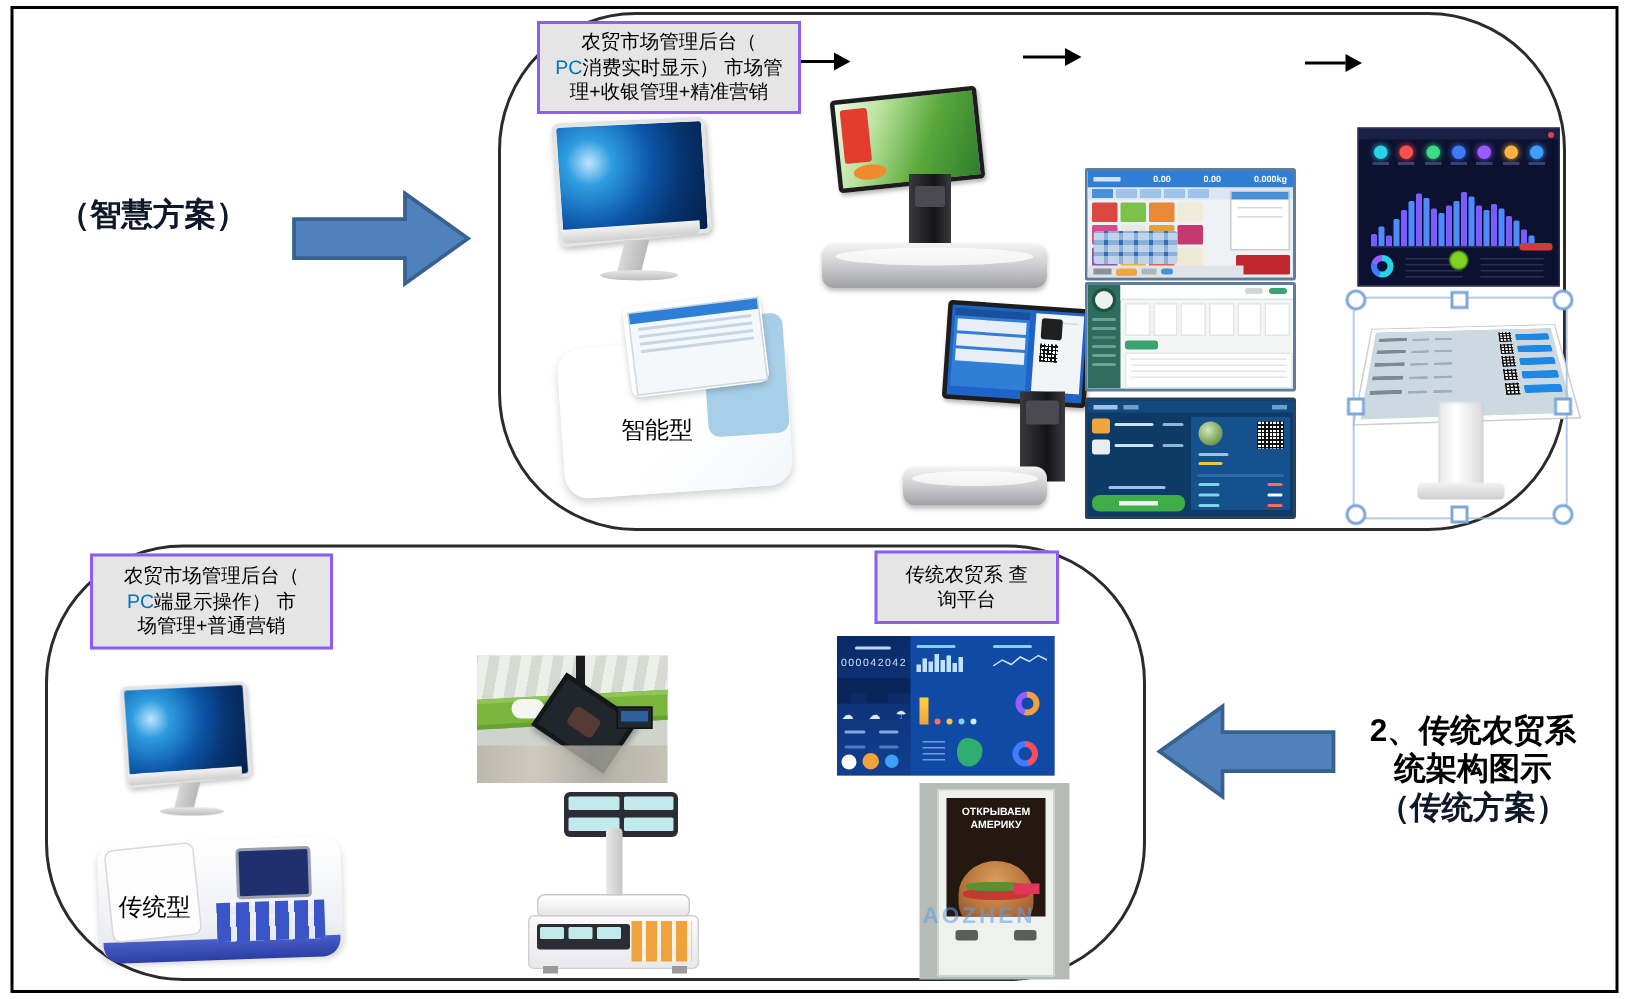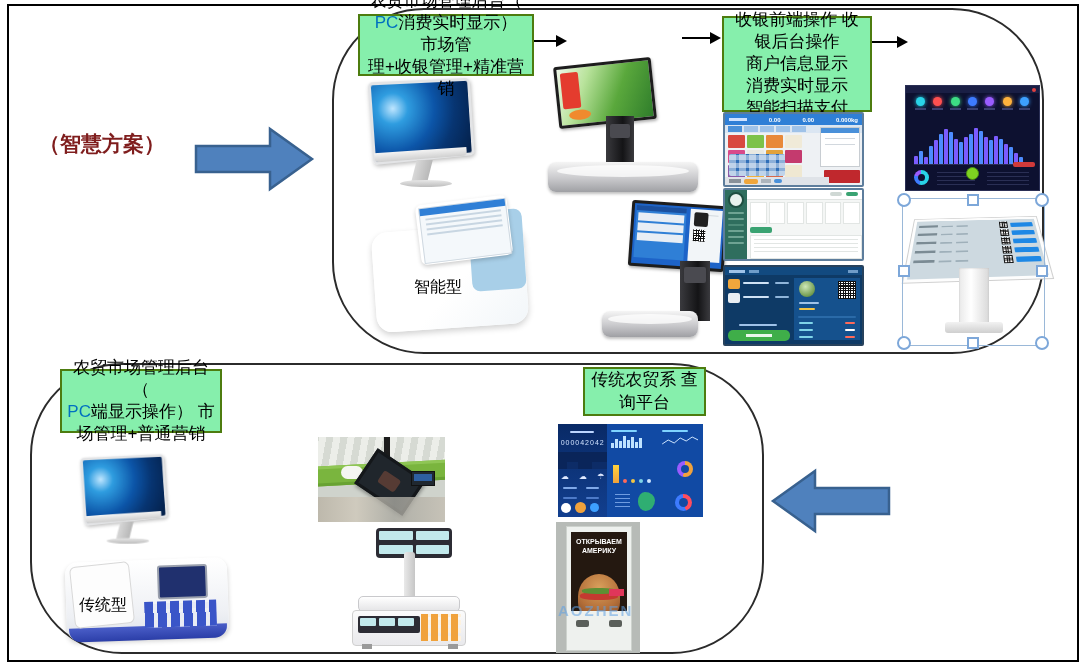--- a/index.html
+++ b/index.html
@@ -1,26 +1,26 @@
 <!DOCTYPE html>
 <html><head>
 <meta charset="utf-8">
 <style>
   html,body{margin:0;padding:0;background:#fff;}
   #canvas{position:relative;width:1083px;height:666px;background:#fff;overflow:hidden;
           font-family:"Liberation Sans","DejaVu Sans",sans-serif;color:#000;}
   .abs{position:absolute;}
   #frame{position:absolute;left:7px;top:4px;width:1068px;height:654px;border:2px solid #000;}
   .group{position:absolute;border:2px solid #2b2b2b;border-radius:92px;background:transparent;}
-  .box{position:absolute;border:2px solid #4d7c0f;background:#86efac;display:flex;align-items:center;
-       justify-content:center;text-align:center;font-size:17px;line-height:1.3;white-space:pre-line;z-index:3;}
+  .box{position:absolute;border:2px solid #8b5cf6;background:#e5e5e5;display:flex;align-items:center;
+       justify-content:center;text-align:center;font-size:13px;line-height:1.3;white-space:pre-line;z-index:3;}
   .pcblue{color:#0070c0;}
   .numorange{color:#c55a11;}
   .title{position:absolute;font-weight:700;font-size:21px;line-height:1.2;text-align:center;white-space:pre-line;z-index:3;}
-  .title .red{color:#7f1d1d;display:block;}
+  .title .red{color:#0f172a;display:block;}
   .harrow{position:absolute;height:2px;background:#000;z-index:2;}
   .harrow::after{content:'';position:absolute;right:-11px;top:-5px;width:0;height:0;
        border-left:11px solid #000;border-top:6px solid transparent;border-bottom:6px solid transparent;}
   
   .imac{position:absolute;}
   .imac-screen{position:absolute;left:0;top:0;width:100px;height:74px;border:3px solid #e3e4e6;border-radius:5px;
      background:radial-gradient(circle at 20% 32%,#bfe6ff 0%,#2f9de0 16%,#0c55a8 45%,#073572 68%,#041f47 100%);
      transform:perspective(420px) rotateY(16deg) rotate(-4deg);box-shadow:1px 2px 4px rgba(0,0,0,.25);}
   .imac-chin{position:absolute;left:4px;top:70px;width:96px;height:9px;background:linear-gradient(#f4f4f4,#cfcfcf);
      transform:perspective(420px) rotateY(16deg) rotate(-4deg);border-radius:0 0 4px 4px;}
@@ -157,27 +157,20 @@
 
   <div class="box" style="left:358px;top:14px;width:164px;height:54px;padding:2px 4px;">
     <div><span>农贸市场管理后台（
 </span><span class="pcblue">PC</span><span>消费实时显示） 市场管
 理+收银管理+精准营销</span></div>
   </div>
   <div class="harrow" style="left:524px;top:40px;width:32px;"></div>
 
   <div class="harrow" style="left:682px;top:37px;width:28px;"></div>
 
-  <div class="box" style="left:722px;top:16px;width:146px;height:92px;">
-    <span>收银前端操作  收
-银后台操作
-商户信息显示
-消费实时显示
-智能扫描支付</span>
-  </div>
   <div class="harrow" style="left:870px;top:41px;width:27px;"></div>
 
 
   <div class="imac" style="left:370px;top:80px;width:110px;height:112px;">
     <div class="imac-screen"></div>
     <div class="imac-chin"></div>
     <div class="imac-stand"></div>
     <div class="imac-base"></div>
   </div>
 
@@ -456,20 +449,25 @@
           <div class="qr"></div>
           <div class="kbtn"></div>
         </div>
       </div>
     <div class="kiosk-ped" style="left:62px;top:76px;width:30px;height:56px;"></div>
     <div class="kiosk-base" style="left:48px;top:130px;width:58px;height:11px;"></div>
   </div>
 
   <div class="group" style="left:30px;top:363px;width:730px;height:287px;"></div>
 
+  <div class="title" style="left:893px;top:450px;width:178px;">
+    <span>2、传统农贸系
+统架构图示</span>
+    <span class="red">（传统方案）</span>
+  </div>
 
   <svg class="bigarrow" style="left:766px;top:466px;" width="126" height="70" viewBox="0 0 126 70">
     <polygon points="123,22 49,22 49,5 7,35 49,65 49,48 123,48" fill="#4f81bd" stroke="#38618f" stroke-width="2.5"></polygon>
   </svg>
 
   <div class="box" style="left:60px;top:369px;width:150px;height:56px;padding:2px 4px;">
     <div><span>农贸市场管理后台（
 </span><span class="pcblue">PC</span><span>端显示操作）  市
 场管理+普通营销</span></div>
   </div>
@@ -585,21 +583,21 @@
           <div style="height: 1px; margin: 3px 3px 0px; background: rgb(111, 156, 224);"></div>
           <div style="height: 1px; margin: 3px 3px 0px; background: rgb(111, 156, 224);"></div>
         </div>
       <div class="maplob" style="position:absolute;left:32%;bottom:7%;width:18%;height:20%;"></div>
       <div class="donut" style="position:absolute;right:12%;bottom:7%;width:17px;height:17px;background:conic-gradient(#ff4d5e 0 45%,#3d7bff 45% 100%);">
         <div style="position:absolute;left:4px;top:4px;width:9px;height:9px;border-radius:50%;background:#114aa4;"></div>
       </div>
     </div>
   </div>
 
-  <div class="bk-card" style="left:556px;top:522px;width:84px;height:131px;text-decoration:underline;">
+  <div class="bk-card" style="left:613px;top:522px;width:100px;height:131px;text-decoration:underline;">
     <div class="bk-body">
       <div class="bk-screen">
         <div class="bk-poster">ОТКРЫВАЕМ
 АМЕРИКУ</div>
         <div class="burger"></div>
         <div class="bk-tag"></div>
       </div>
       <div class="bk-slot" style="left:14%;"></div>
       <div class="bk-slot" style="right:14%;"></div>
     </div>

